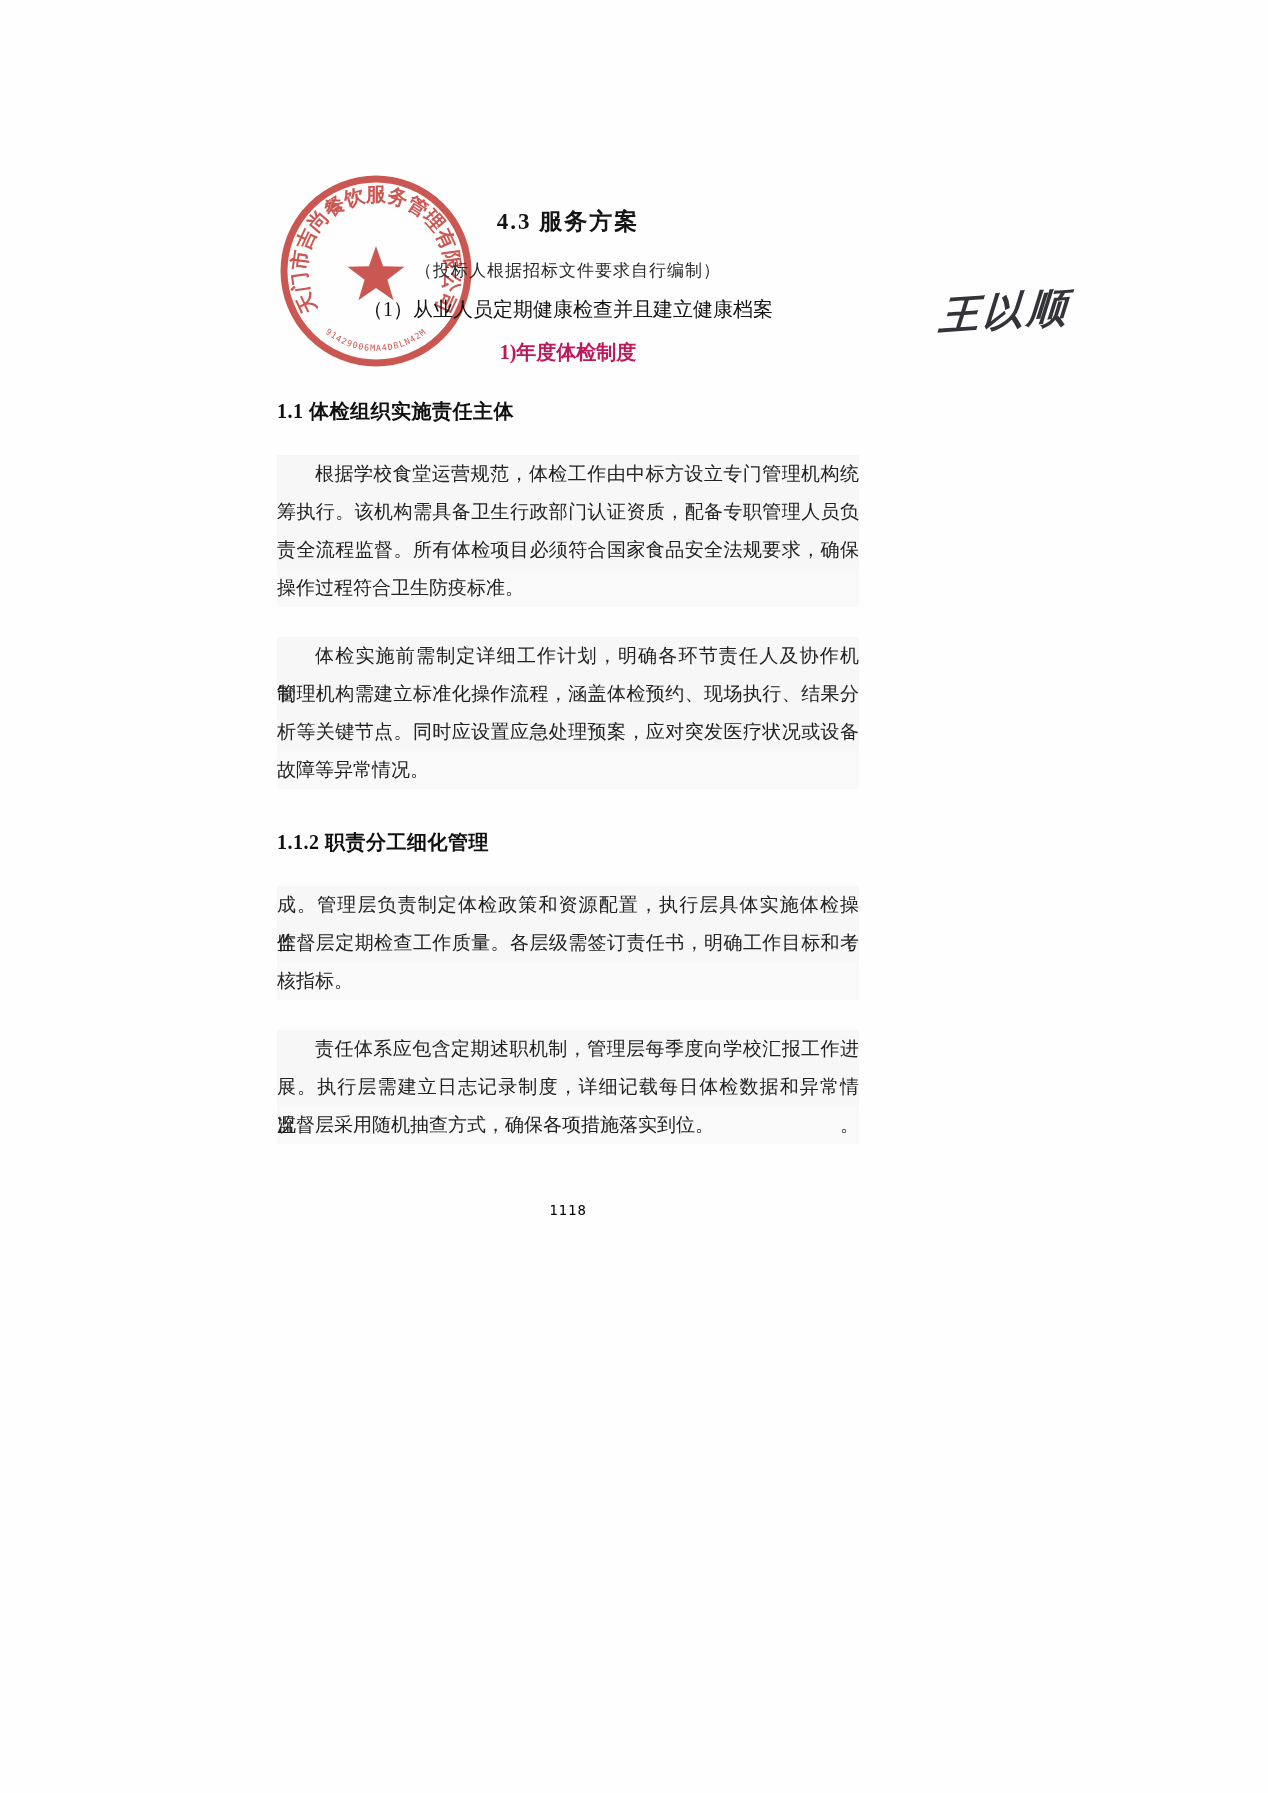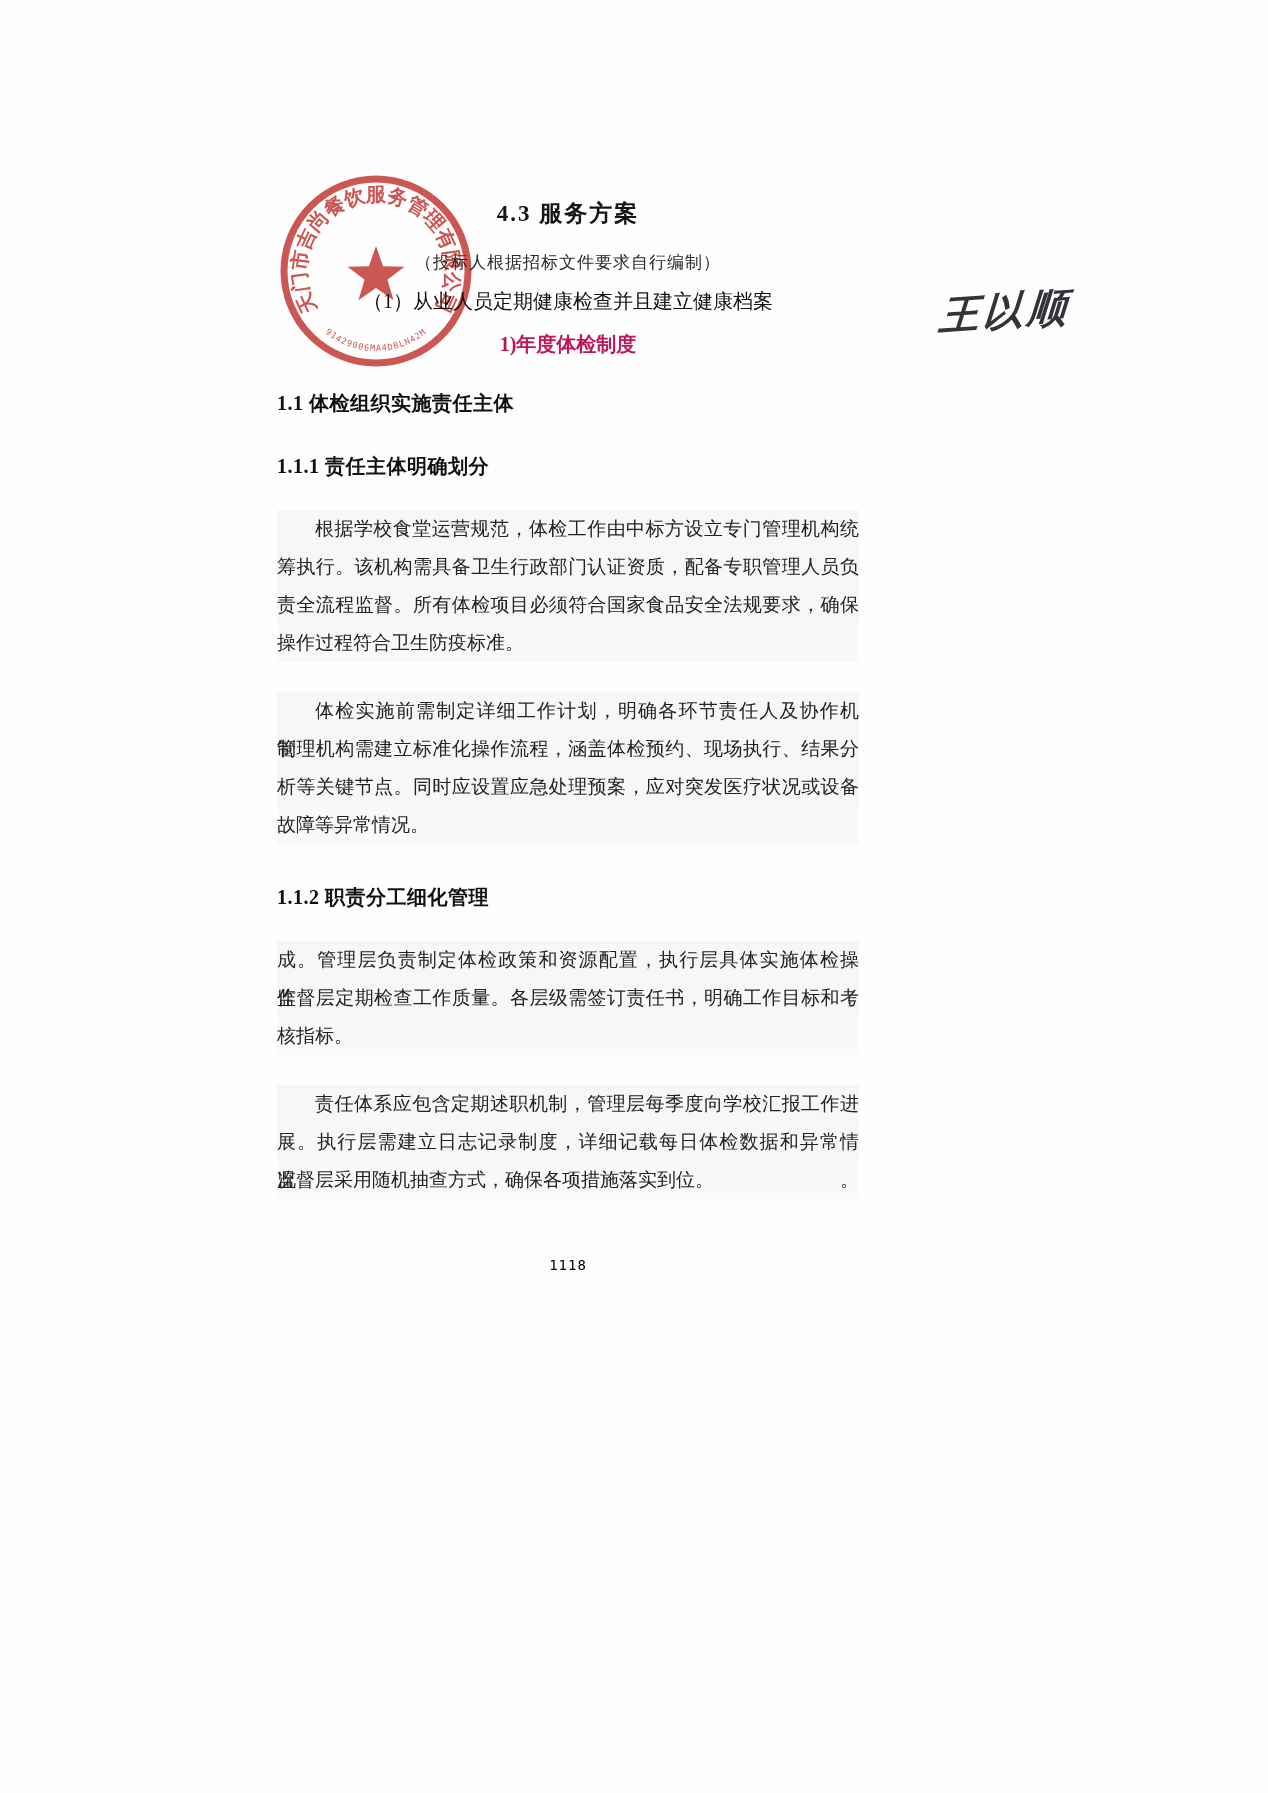--- a/index.html
+++ b/index.html
@@ -10,21 +10,21 @@
     color: #1f1f1f;
     position: relative;
     overflow: hidden;
   }
   .page {
     position: absolute; inset: 0;
     background: #fefefe;
   }
   .column {
     position: absolute;
-    left: 277px; top: 0;
+    left: 277px; top: 8px;
     width: 582px;
   }
   .center { text-align: center; }
 
   .doc-title {
     margin-top: 198px;
     font-size: 23px; font-weight: bold;
     letter-spacing: 2px;
     color: #141414;
   }
@@ -119,21 +119,20 @@
     <div class="doc-title center">4.3 服务方案</div>
 
     <div class="doc-subtitle center">（投标人根据招标文件要求自行编制）</div>
 
     <div class="doc-heading1 center">（1）从业人员定期健康检查并且建立健康档案</div>
 
     <div class="doc-heading2 center">1)年度体检制度</div>
 
     <div class="sec-heading h-1-1">1.1 体检组织实施责任主体</div>
 
-    <div class="sec-heading h-1-1-1">1.1.1 责任主体明确划分</div>
 
     <div class="para">
       <div class="line first">根据学校食堂运营规范，体检工作由中标方设立专门管理机构统</div>
       <div class="line">筹执行。该机构需具备卫生行政部门认证资质，配备专职管理人员负</div>
       <div class="line">责全流程监督。所有体检项目必须符合国家食品安全法规要求，确保</div>
       <div class="line last">操作过程符合卫生防疫标准。</div>
     </div>
 
     <div class="para">
       <div class="line first">体检实施前需制定详细工作计划，明确各环节责任人及协作机制。</div>

